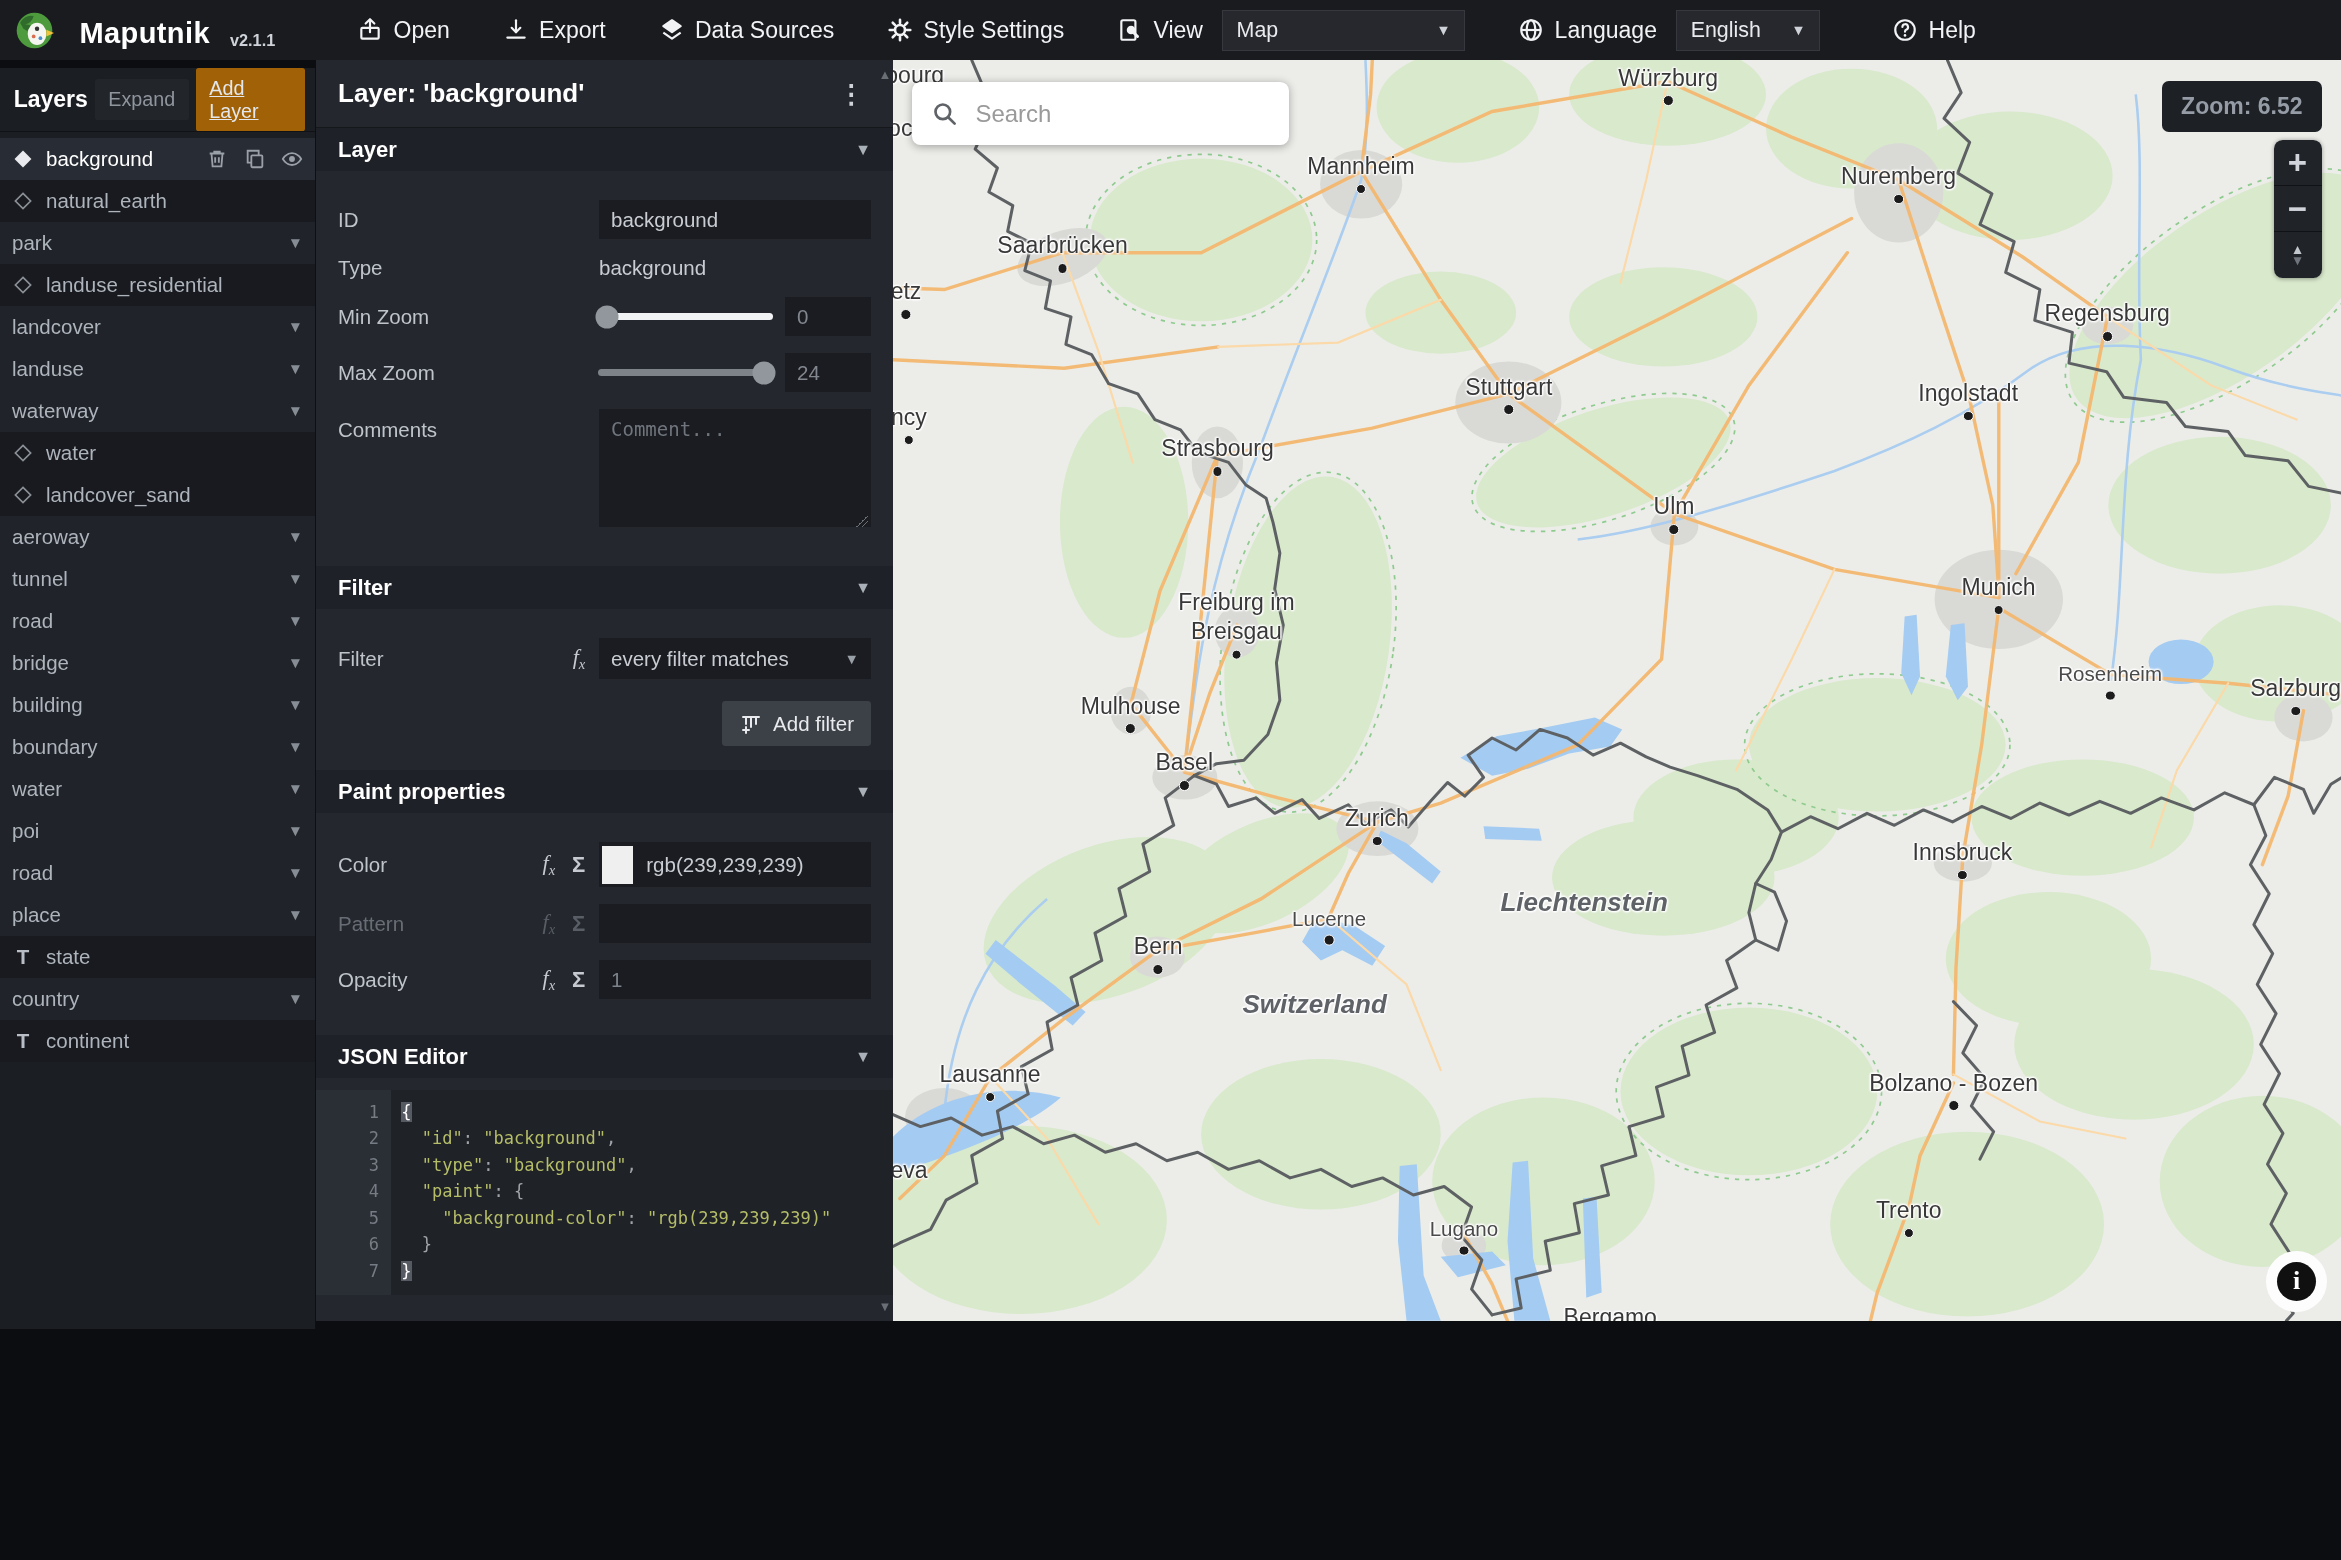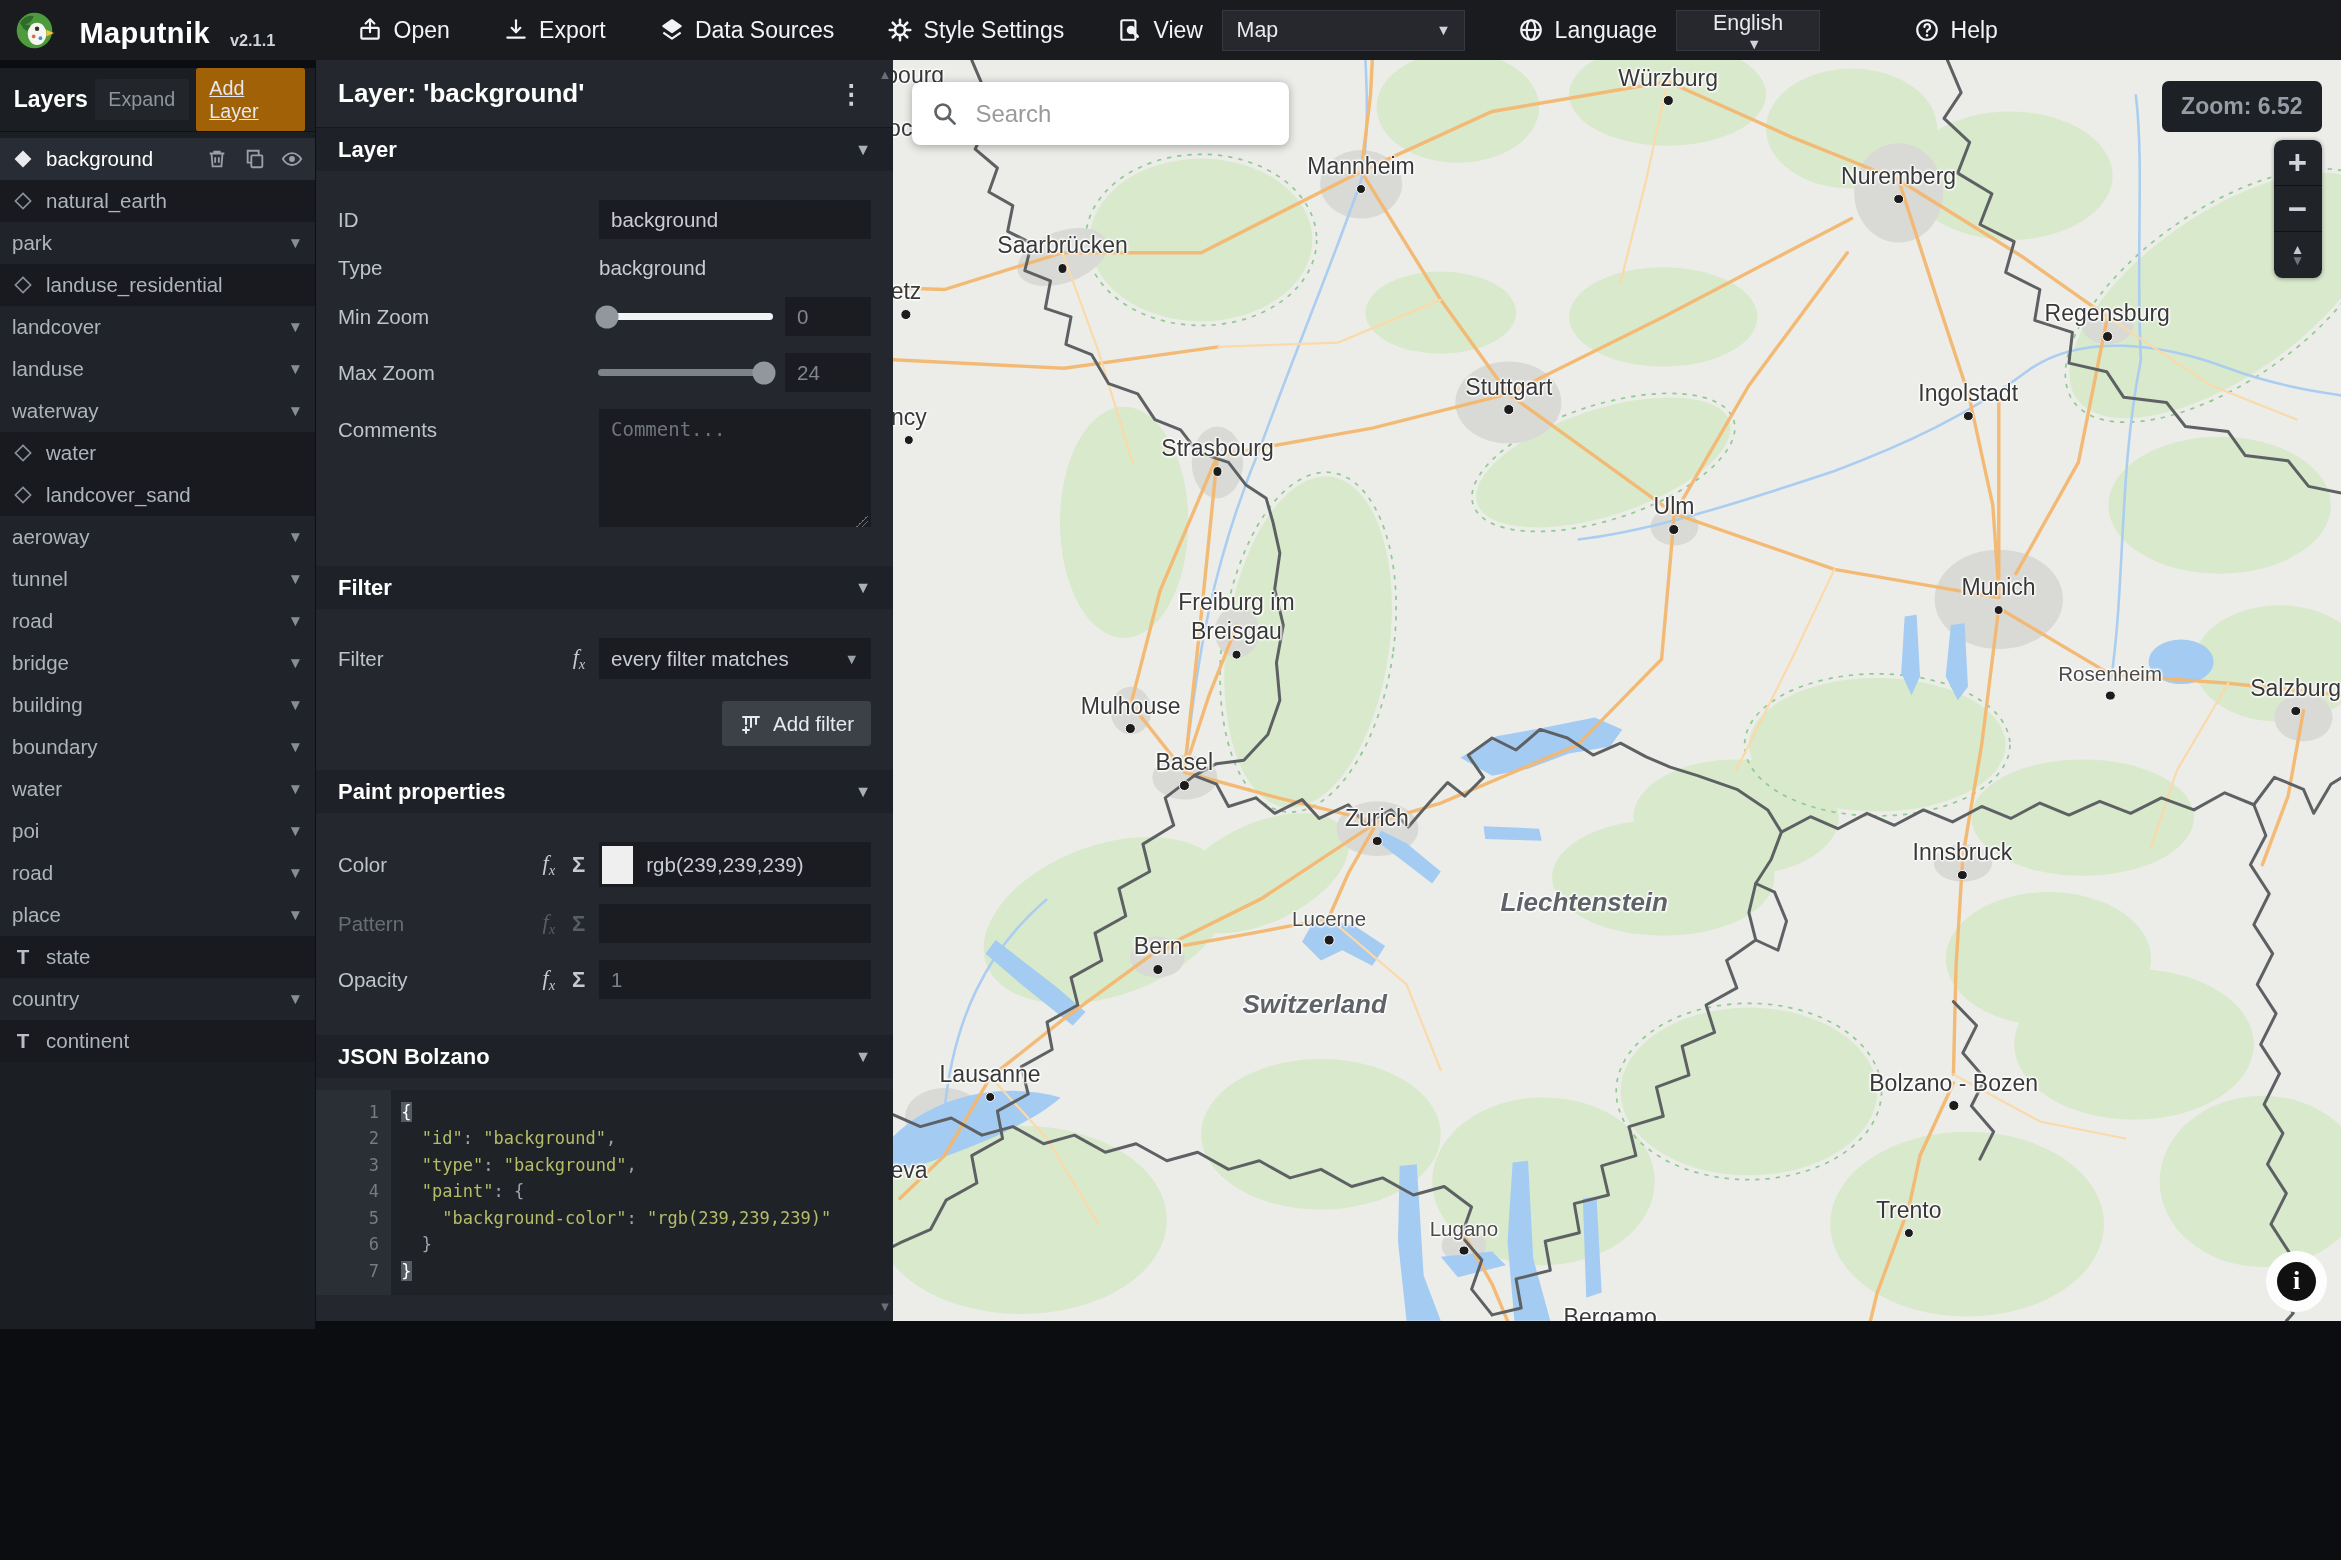--- a/index.html
+++ b/index.html
@@ -8,21 +8,21 @@
   
   .topbar{position:absolute;left:0;top:0;width:2342px;height:60px;background:#191b1f;display:flex;align-items:center;z-index:30;}
   .brand{display:flex;align-items:flex-end;gap:20px;margin-left:15.4px;margin-right:82px;}
   .brand .logo{align-self:center;width:39px;height:39px;margin-right:5.1px;}
   .brand-name{color:#fff;font-size:29px;font-weight:bold;letter-spacing:0.4px;}
   .brand-ver{color:#cfd3d9;font-size:16.3px;font-weight:bold;}
   .tb-item{display:flex;align-items:center;gap:10.3px;color:#f2f3f5;font-size:23px;margin-right:53px;cursor:pointer;white-space:nowrap;}
   .tb-item svg{width:26px;height:26px;flex:0 0 auto;}
   .tb-select{display:flex;align-items:center;justify-content:space-between;background:#26282e;border:0.9px solid #35383f;color:#e8eaed;font-size:21.4px;height:39px;padding:0 13.7px;margin-right:53px;}
   .tb-select.wide{width:214px;}
-  .tb-select.narrow{width:115px;margin-right:94px;flex-direction:column;}
+  .tb-select.narrow{width:115px;margin-right:72px;}
   .tb-caret{color:#cfd3d9;font-size:14.6px;margin-left:12px;}
 
   
   .sidebar{position:absolute;left:0;top:68px;width:315px;height:1261px;background:#1b1e23;border-right:0.9px solid #0d0f12;z-index:10;}
   .sb-header{height:63px;display:flex;align-items:center;padding:0 10.3px 0 13.7px;border-bottom:0.9px solid #101216;}
   .sb-title{color:#fff;font-size:23px;font-weight:bold;flex:1;}
   .sb-btn{font-size:19.7px;border-radius:2.6px;padding:8.6px 13.7px;margin-left:6.8px;cursor:pointer;}
   .sb-btn.ghost{background:#22252a;color:#8f959d;}
   .sb-btn.solid{background:#a16207;color:#e4e7eb;text-decoration:underline;}
   .layer-list{position:absolute;left:0;top:70px;width:315px;}
@@ -423,21 +423,21 @@
         <span style="flex:1"></span>
         <span class="fic">
             <span class="fx">f<sub>x</sub></span>
             <span class="sig">Σ</span>
           </span>
         <span class="ctl"><input class="inp" placeholder="1" style=""></span>
       </div>
     </div>
 
     <div class="section-h">
-      <span>JSON Bolzano</span>
+      <span>JSON Editor</span>
       <span class="caret">▼</span>
     </div>
     <div class="codewrap">
       <div class="gutter" id="code-gutter">
           <div>1</div>
           <div>2</div>
           <div>3</div>
           <div>4</div>
           <div>5</div>
           <div>6</div>

